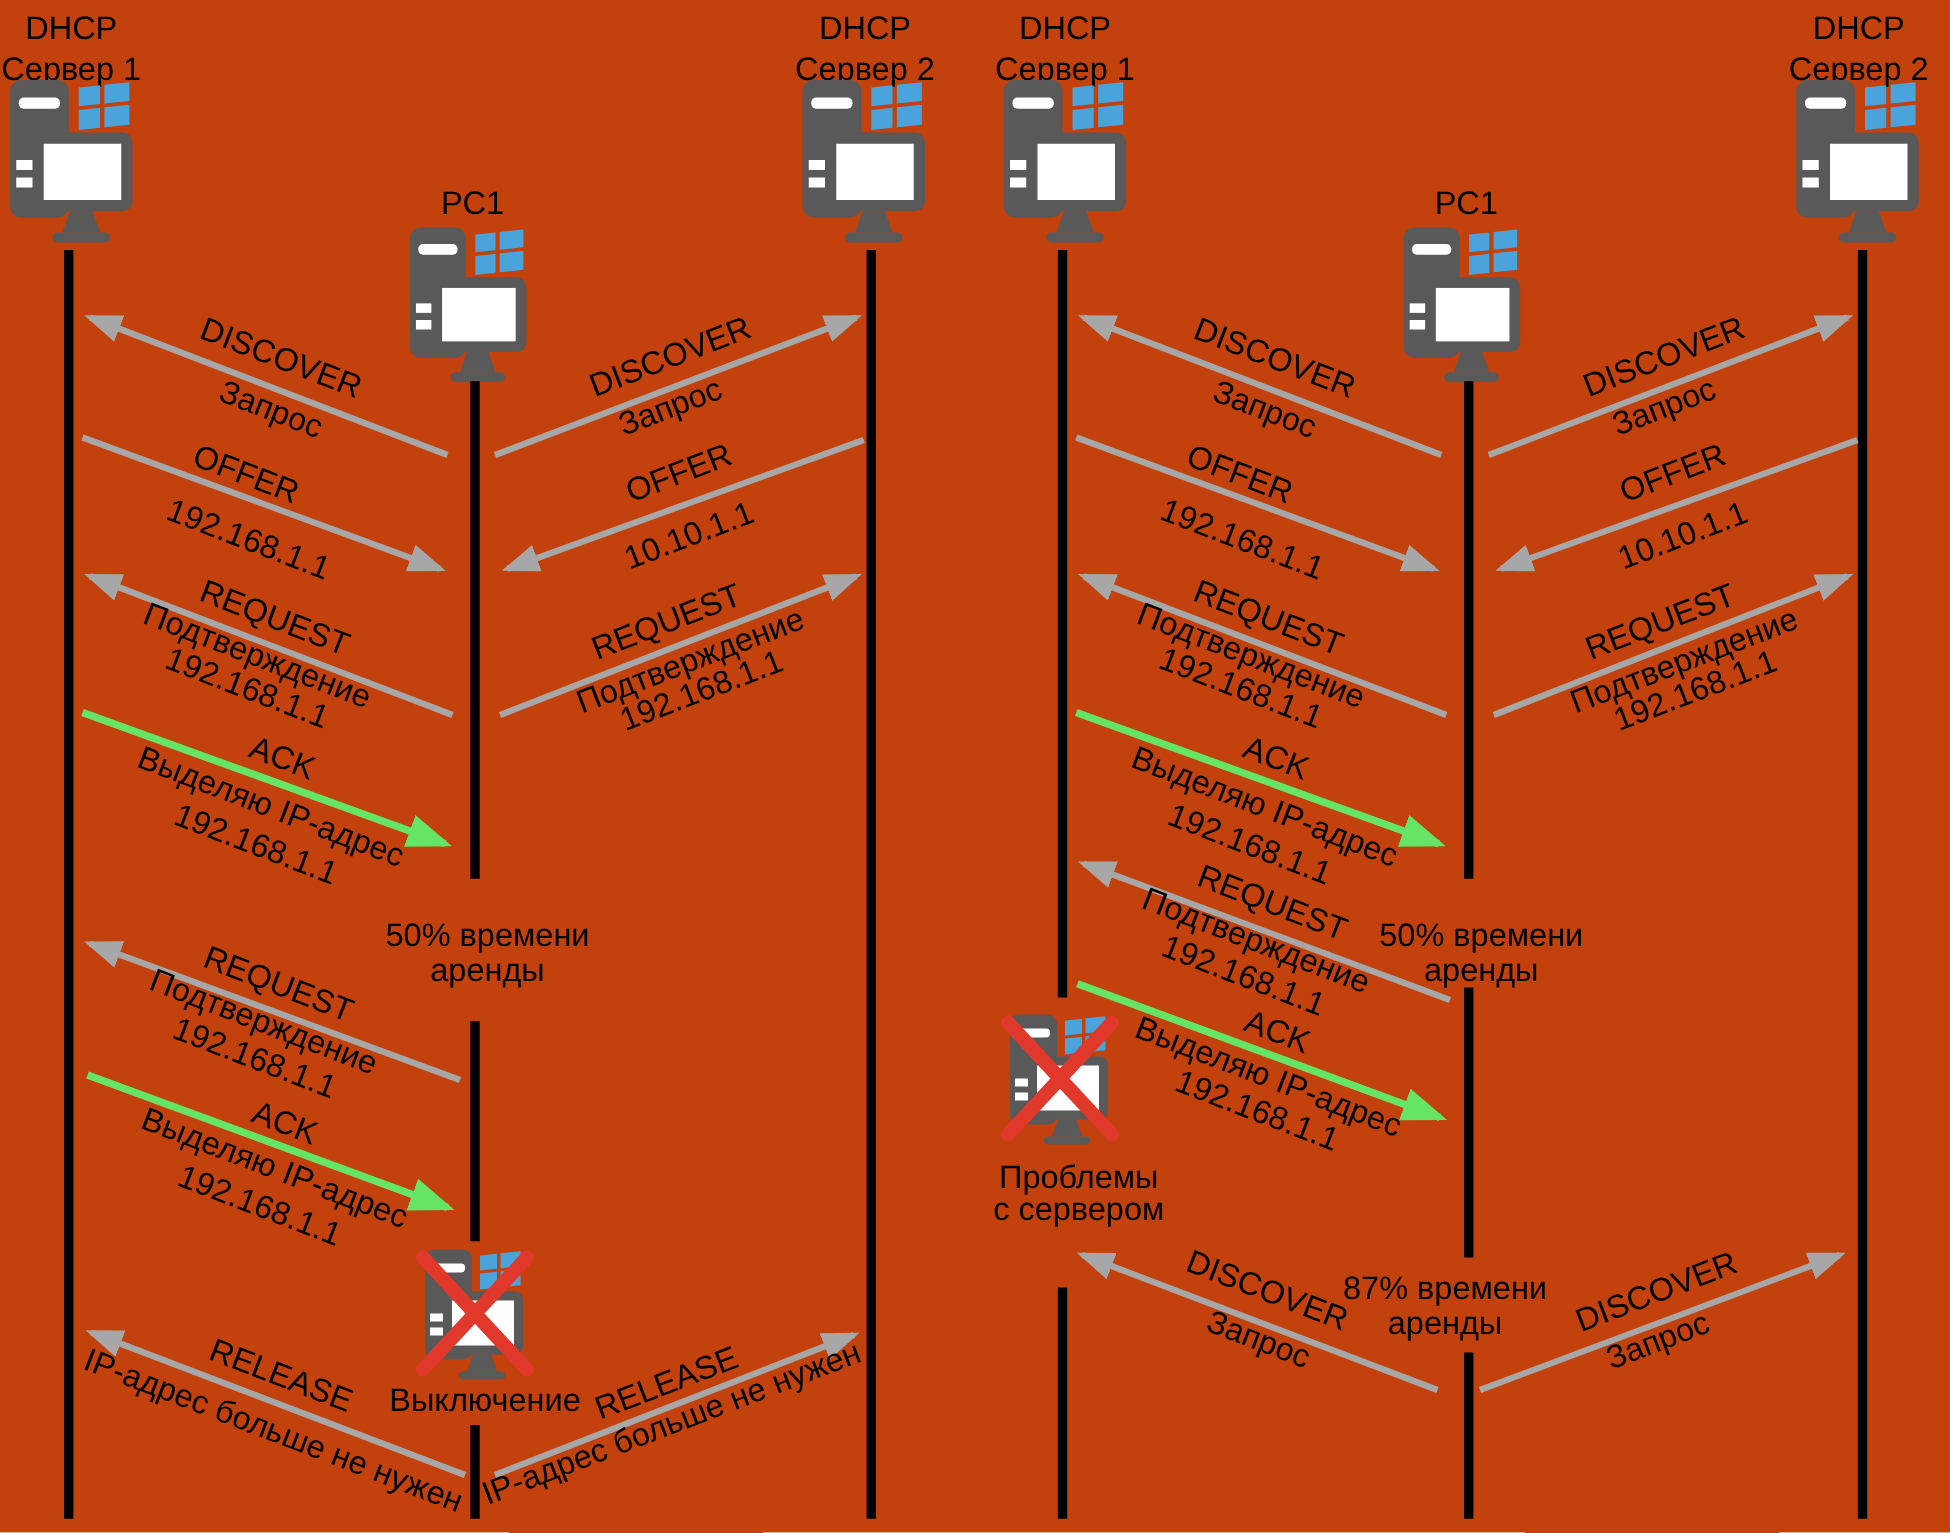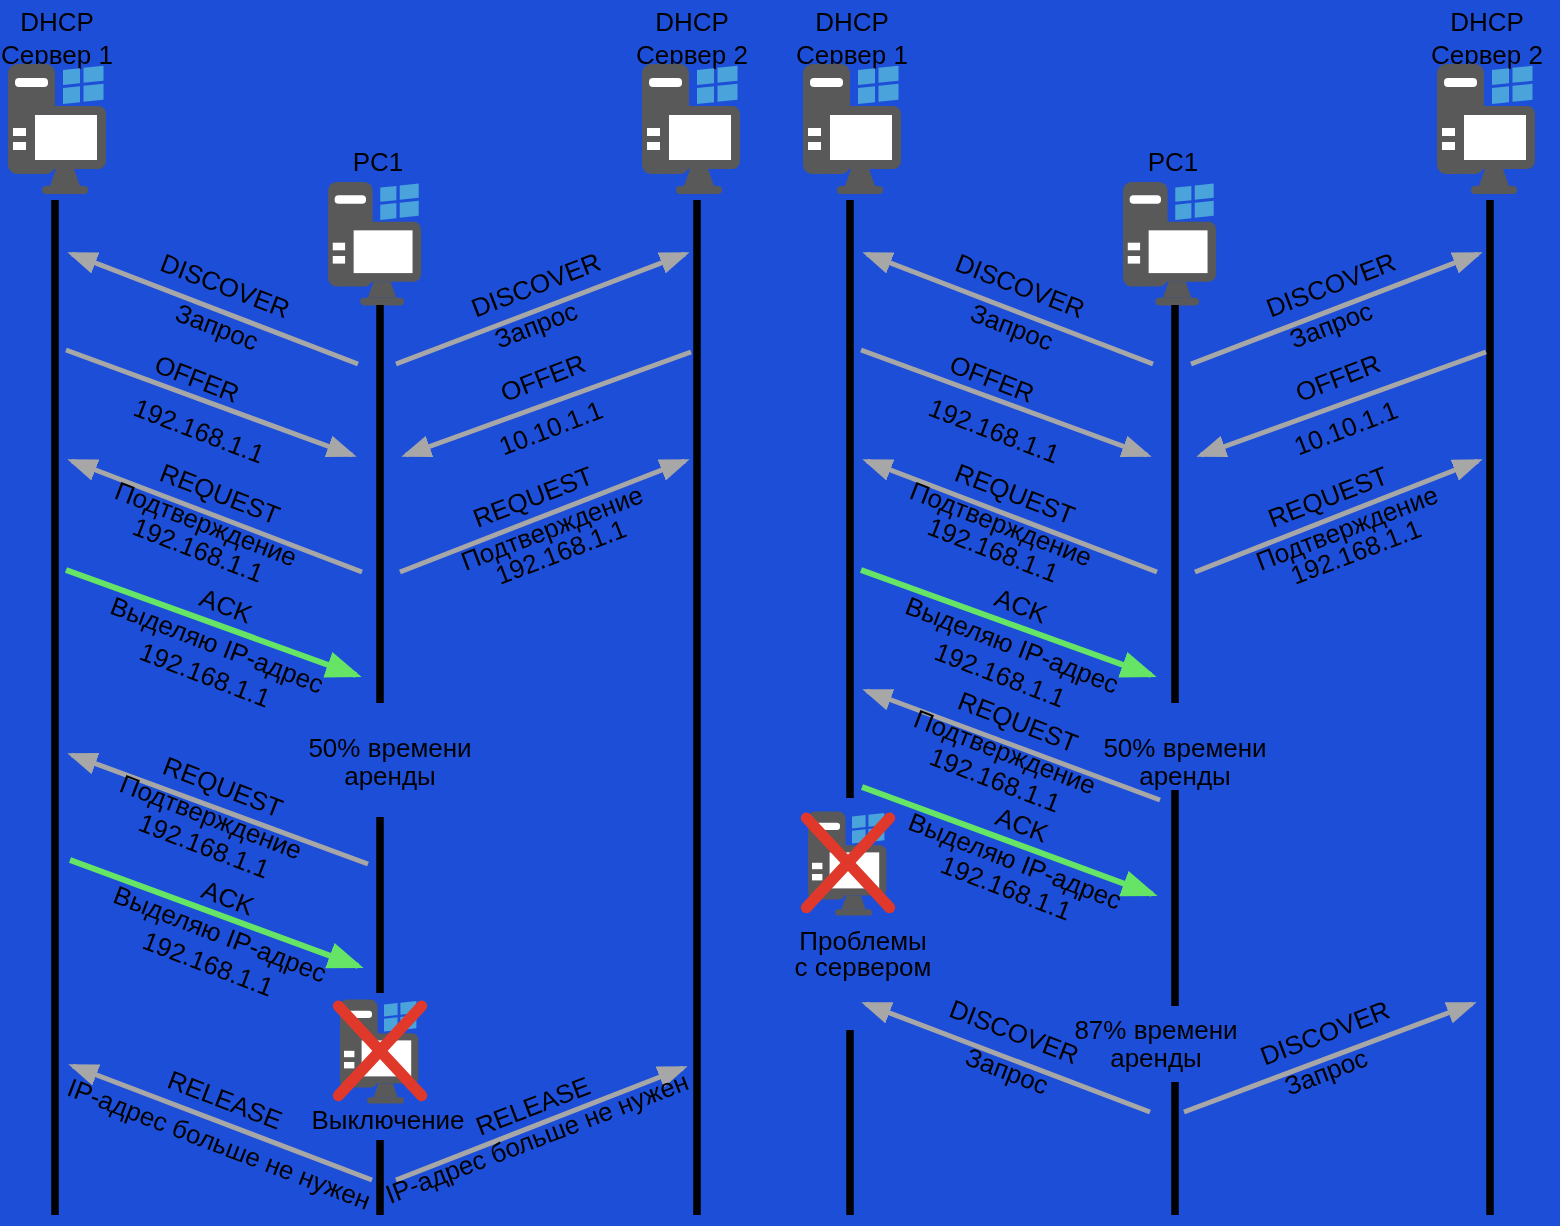--- a/index.html
+++ b/index.html
@@ -1,16 +1,16 @@
 <!DOCTYPE html>
 <html><head>
 <meta charset="utf-8">
 <style>
   html,body{margin:0;padding:0;background:#ffffff;}
-  .stage{width:1560px;height:1226px;position:relative;background:#1d4ed8;}
+  .stage{width:1560px;height:1226px;position:relative;background:#c2410c;}
   svg{display:block;}
   text{
     font-family:"Liberation Sans","DejaVu Sans",sans-serif;
     font-size:26px;
     fill:#000000;
   }
   .lifeline{stroke:#000000;stroke-width:7.5;}
   .arrow{stroke:#a7a7a7;stroke-width:5;fill:none;}
   .arrow-green{stroke:#65e465;stroke-width:6;fill:none;}
   .tw{fill:#595959;}

